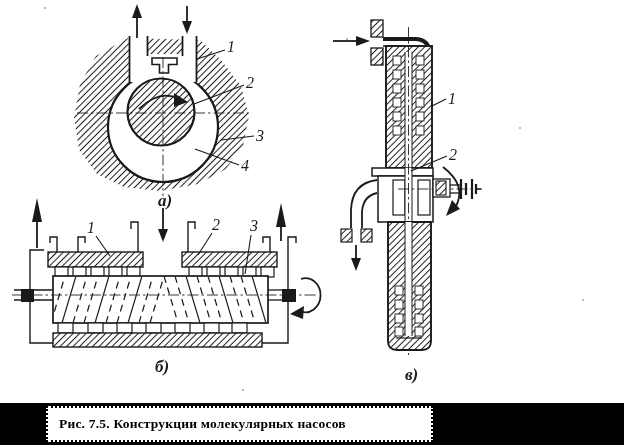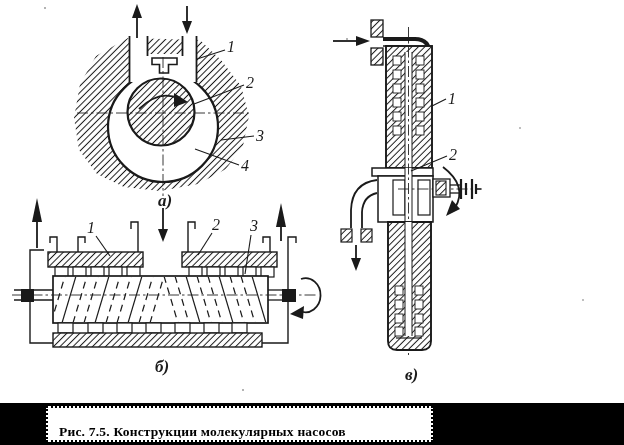--- a/index.html
+++ b/index.html
@@ -1,21 +1,21 @@
 <!DOCTYPE html>
 <html><head>
 <meta charset="utf-8">
 <style>
   html,body{margin:0;padding:0;background:#e8e8e8;}
   #page{position:relative;width:624px;height:445px;background:#ffffff;overflow:hidden;
         font-family:"Liberation Serif",serif;}
   #drawing{position:absolute;left:0;top:0;}
   .caption-bar{position:absolute;left:0;top:403px;width:624px;height:42px;background:#000000;}
   .caption-box{position:absolute;left:46px;top:3px;width:387px;height:36px;background:#ffffff;
-               border:2px dotted #000000;box-sizing:border-box;display:flex;align-items:flex-end;
+               border:2px dotted #000000;box-sizing:border-box;display:flex;align-items:center;
                padding-left:11px;}
   .caption-text{font-family:"Liberation Serif",serif;font-weight:700;font-size:13.5px;
                 color:#000000;letter-spacing:0.2px;white-space:nowrap;}
   svg text{font-family:"Liberation Serif",serif;font-style:italic;fill:#1a1a1a;}
   .partnum{font-size:16px;}
   .sublabel{font-size:17px;font-weight:600;}
   .ink{stroke:#1a1a1a;}
 </style>
 </head>
 <body>

